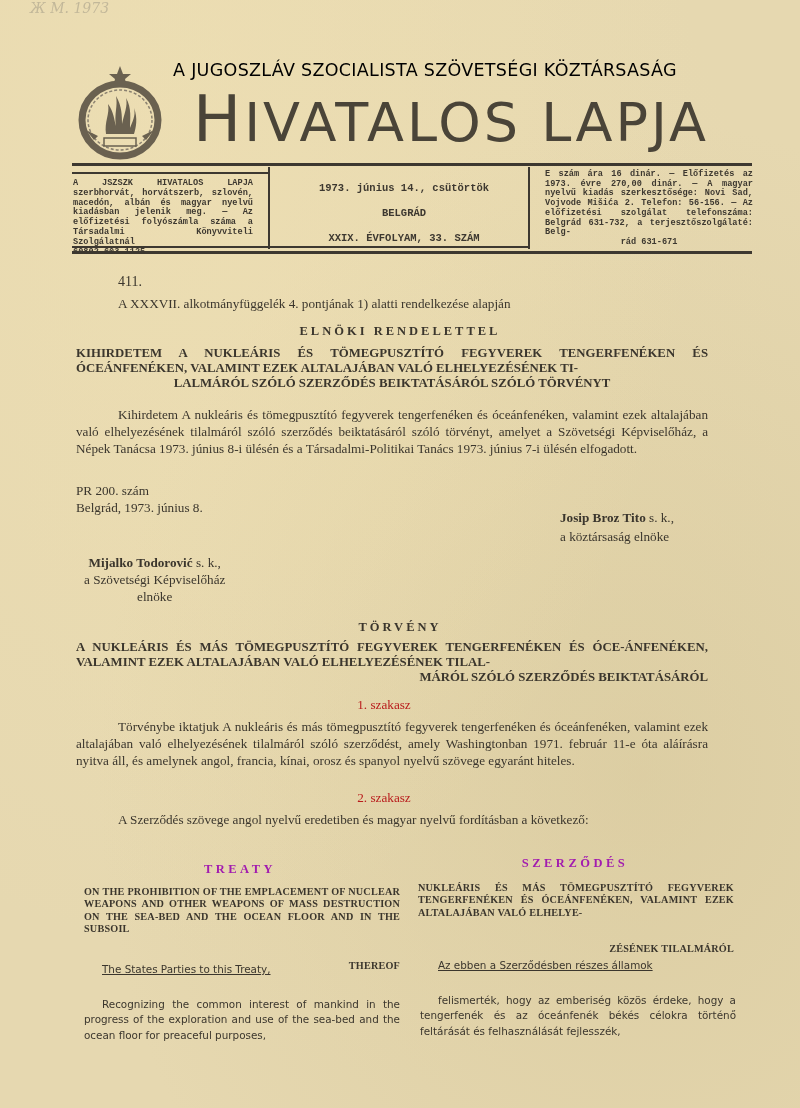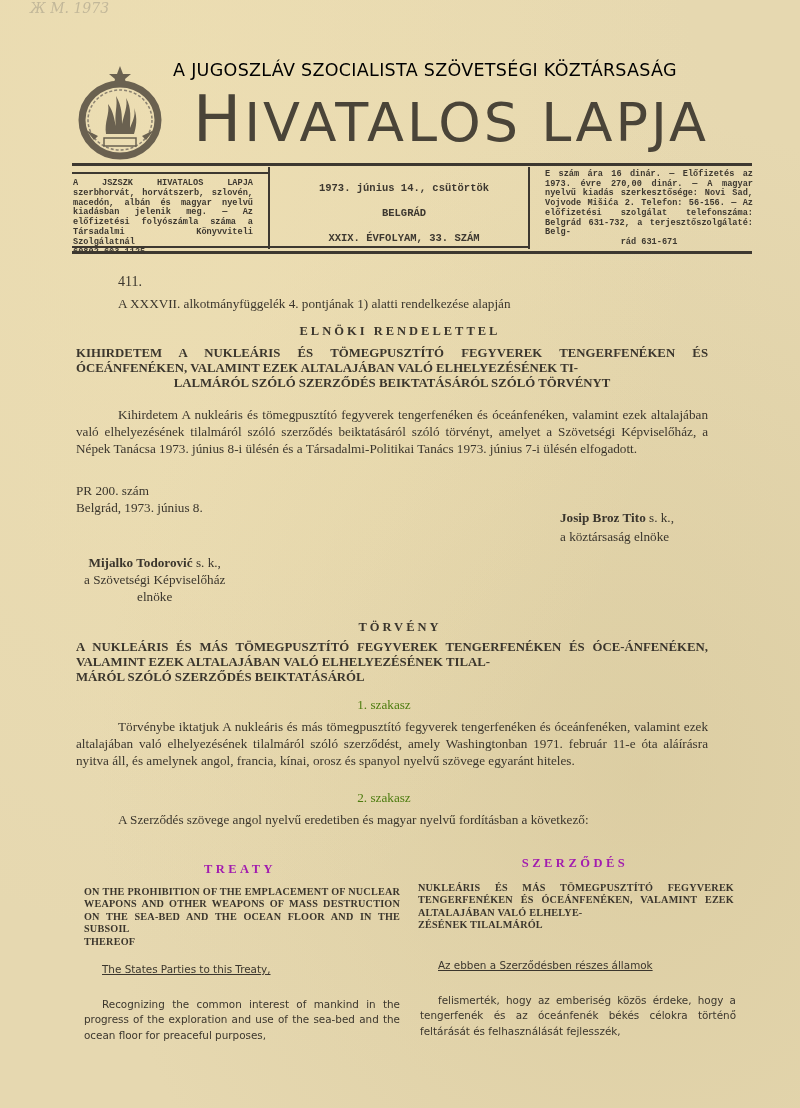--- a/index.html
+++ b/index.html
@@ -78,43 +78,43 @@
     .p1 { left: 76px; top: 406px; width: 632px; text-indent: 42px; }
 
     .pr { left: 76px; top: 482px; line-height: 17px; }
     .tito { left: 560px; top: 508px; line-height: 19px; }
     .tito b, .mijalko b { font-weight: bold; }
     .mijalko { left: 84px; top: 554px; line-height: 17px; }
     .mijalko .c { display: block; text-align: center; }
 
     .h-torveny { left: 200px; top: 620px; width: 400px; }
     .torveny-title { left: 76px; top: 640px; width: 632px; }
-    .torveny-title .l3 { display: block; text-align: left; font-family: Liberation Serif, serif; }
-
-    .szakasz { position: absolute; font-size: 13.2px; color: #4d7c0f; text-align: center; width: 200px; }
+    .torveny-title .l3 { display: block; text-align: right; font-family: Liberation Serif, serif; }
+
+    .szakasz { position: absolute; font-size: 13.2px; color: #b91c1c; text-align: center; width: 200px; }
     .sz1 { left: 284px; top: 697px; }
     .p2 { left: 76px; top: 718px; width: 632px; text-indent: 42px; }
     .sz2 { left: 284px; top: 790px; }
     .p3 { left: 76px; top: 810px; width: 632px; text-indent: 42px; line-height: 20px; }
 
     
     .col-heading {
       position: absolute; font-weight: bold; letter-spacing: 3.5px;
       font-size: 12.5px; color: #a21caf; text-align: center;
       font-family: "Liberation Serif", serif;
     }
     .treaty-h { left: 80px; top: 862px; width: 320px; }
     .szerz-h { left: 400px; top: 856px; width: 350px; }
     .col-title {
       position: absolute; font-weight: bold; font-size: 10.2px; line-height: 12.4px;
       color: #3b362d; text-align: justify; letter-spacing: 0.2px;
     }
     .treaty-title { left: 84px; top: 886px; width: 316px; }
     .szerz-title { left: 418px; top: 882px; width: 316px; }
-    .col-title .c { display: block; text-align: left; }
+    .col-title .c { display: block; text-align: right; margin-top: 24px; }
 
     .col-text {
       position: absolute; font-family: "DejaVu Sans", sans-serif;
       font-size: 10.4px; line-height: 15.5px; color: #3b362d; text-align: justify;
     }
     .treaty-text { left: 84px; top: 962px; width: 316px; }
     .szerz-text { left: 420px; top: 958px; width: 316px; }
     .col-text p.first { margin-left: 18px; margin-bottom: 19px; text-decoration: underline; }
     .col-text p.ind { text-indent: 18px; }
   </style>

